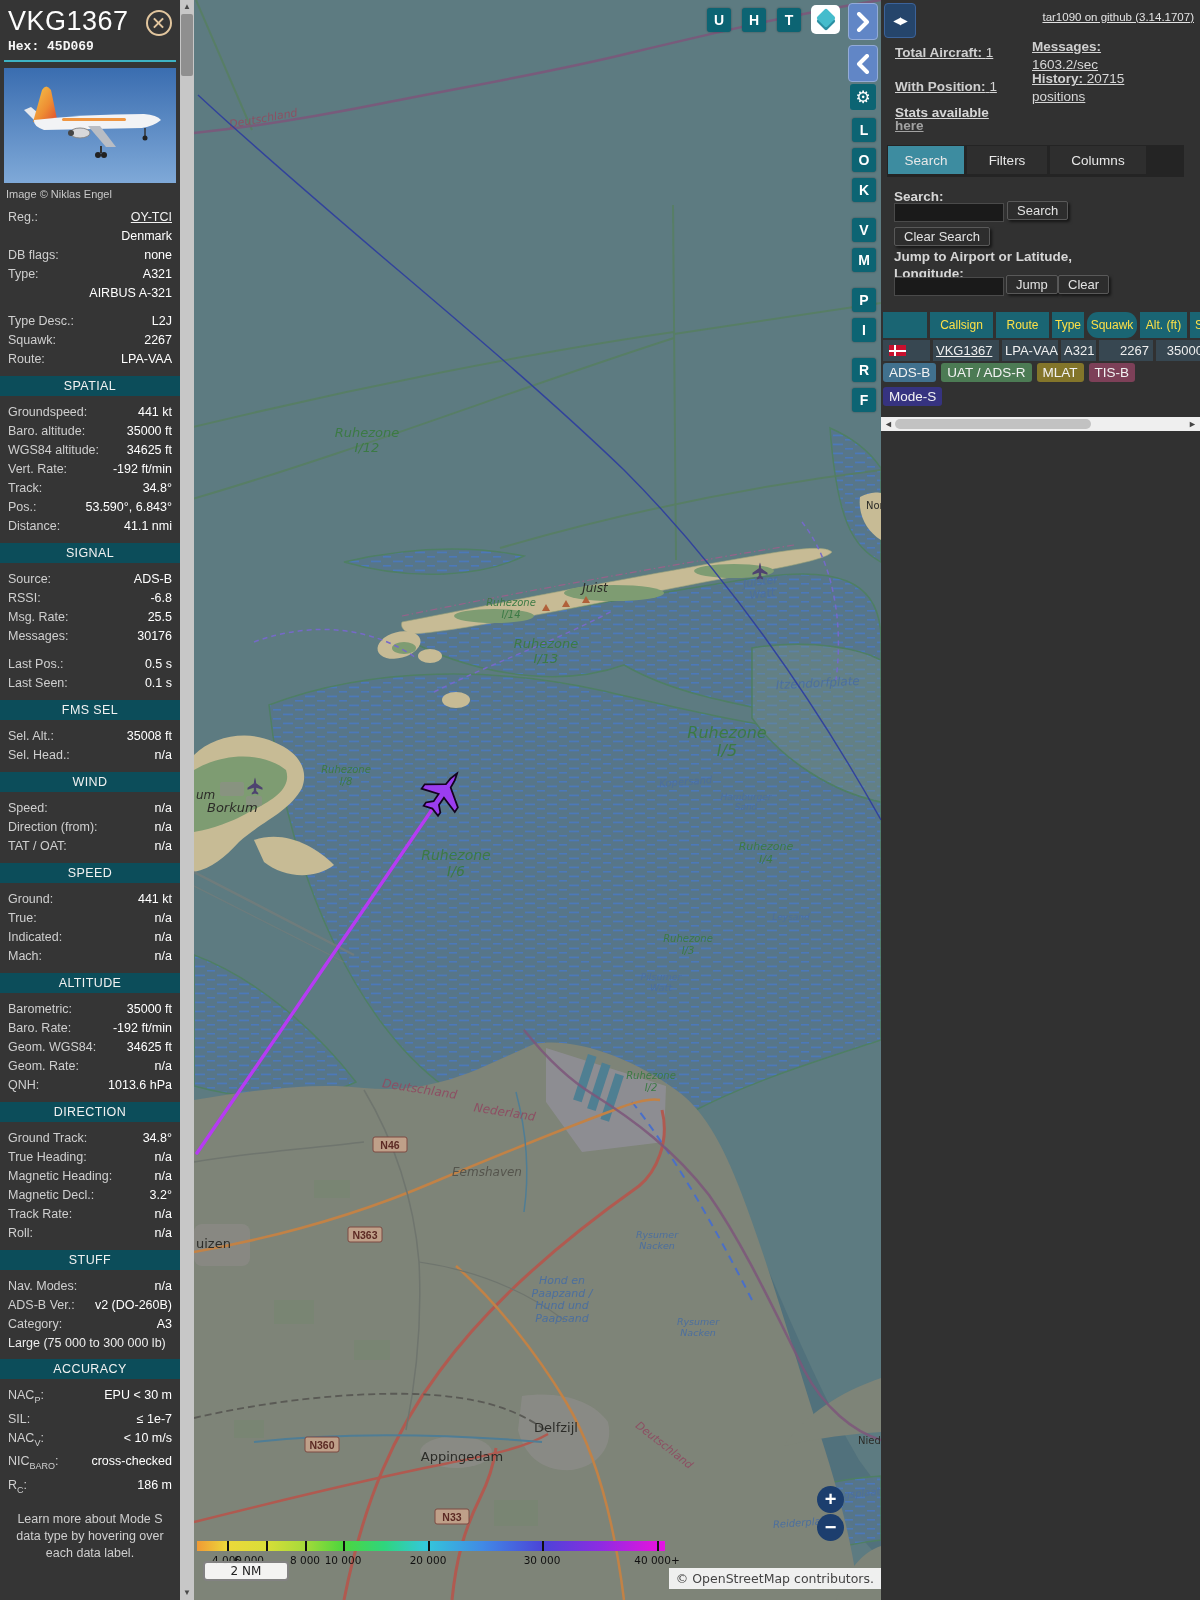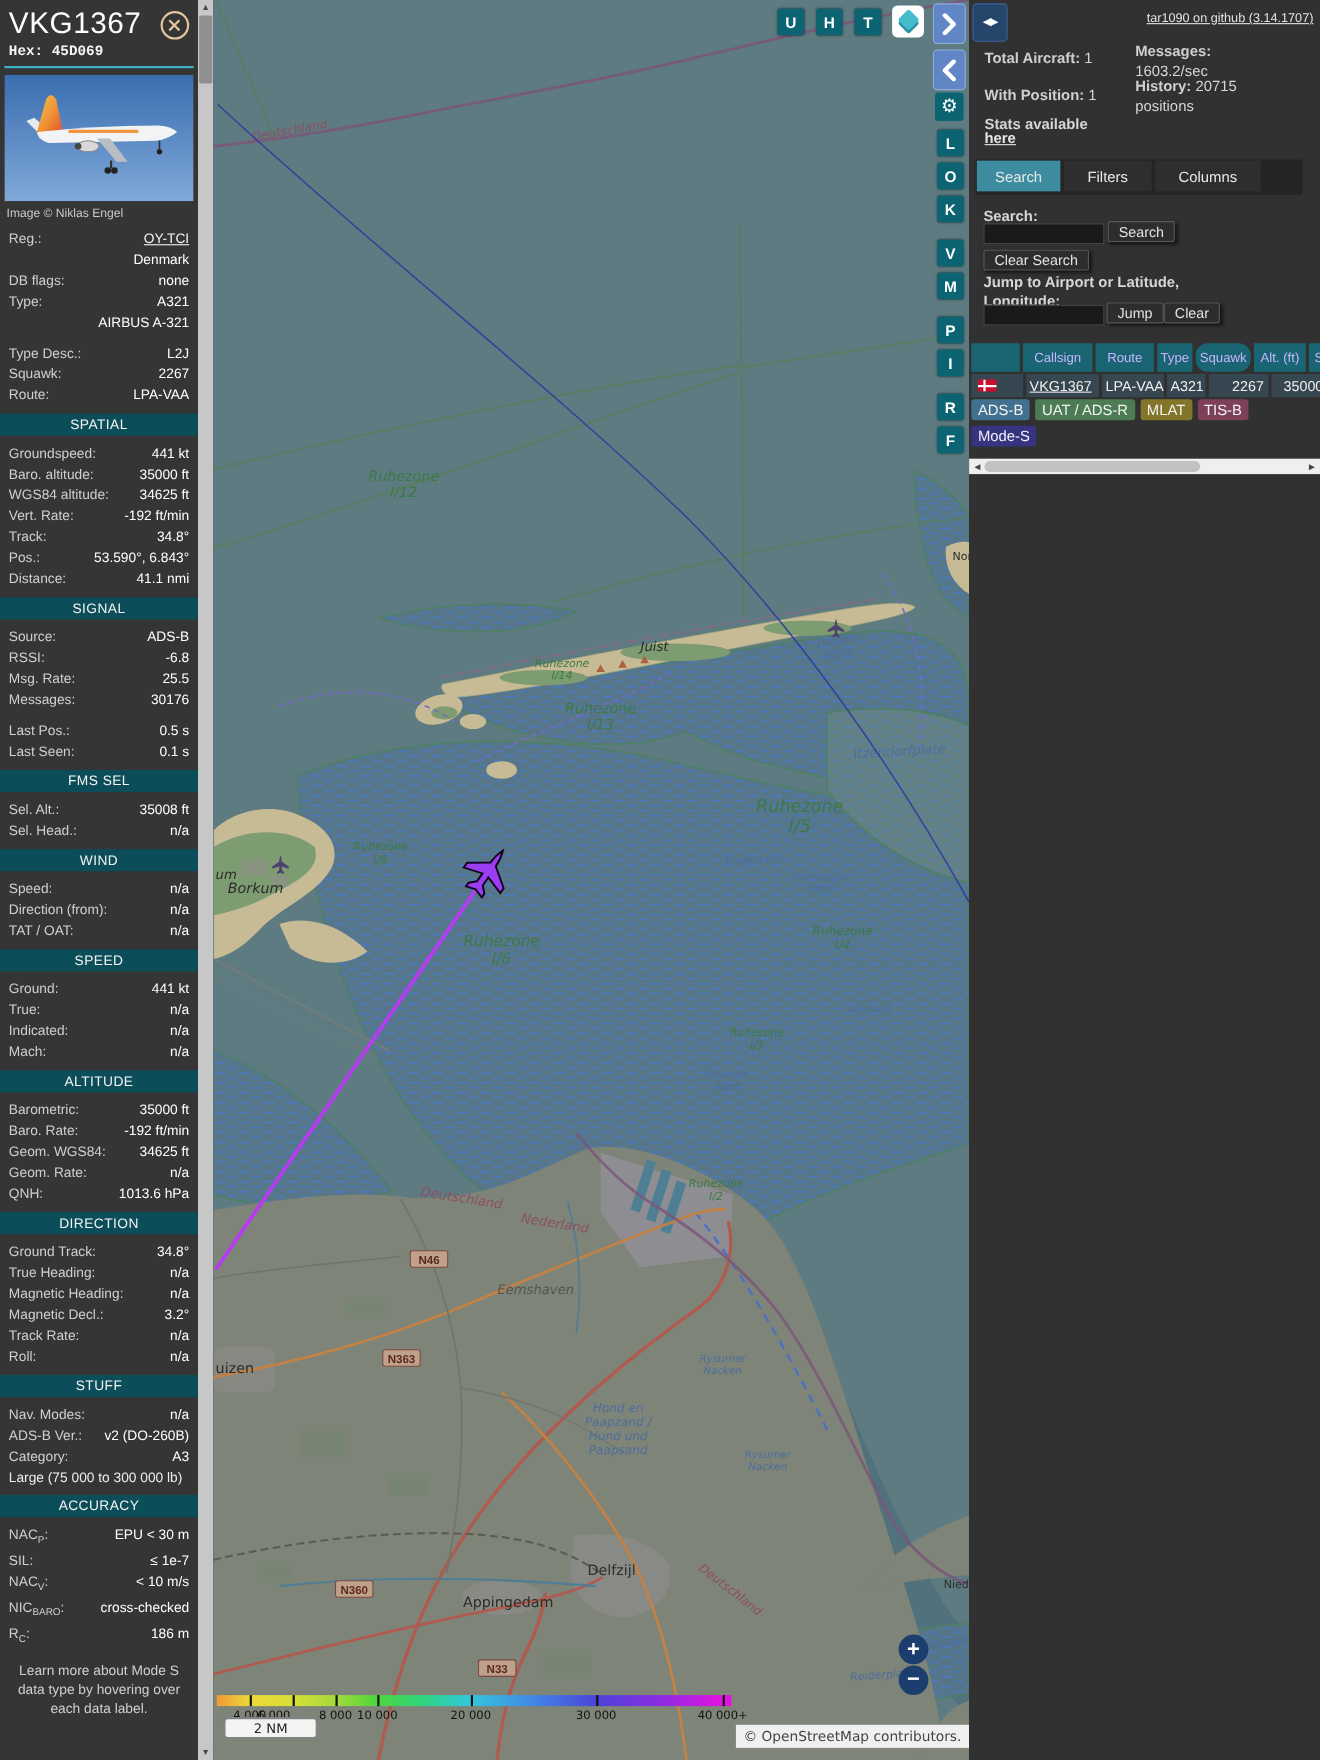--- a/index.html
+++ b/index.html
@@ -59,33 +59,33 @@
   .zoombtn{position:absolute;left:623px;width:27px;height:27px;border-radius:50%;background:#1c3e6e;color:#fff;font-size:20px;
     font-weight:bold;display:flex;align-items:center;justify-content:center;cursor:pointer;}
   #attrib{position:absolute;right:0;top:1568px;background:rgba(255,255,255,.88);padding:3px 7px;font-size:12.5px;color:#444;
     font-family:"DejaVu Sans",sans-serif;}
 
   
   #panel{position:absolute;left:881px;top:0;width:319px;height:1600px;background:#313131;color:#ddd;overflow:hidden;}
   #expander{position:absolute;left:3px;top:3px;width:30px;height:33px;background:#25456b;border:1px solid #3c639a;border-radius:4px;
     color:#fff;font-size:10px;display:flex;align-items:center;justify-content:center;letter-spacing:-1px;cursor:pointer;font-family:"DejaVu Sans",sans-serif;}
   .p-link{position:absolute;right:6px;top:11px;font-size:11.5px;color:#e3e3e3;text-decoration:underline;cursor:pointer;}
-  .p-stat{position:absolute;font-size:13.5px;color:#d6d6d6;line-height:1.3;}
+  .p-stat{position:absolute;font-size:13.5px;color:#d6d6d6;line-height:1.3;text-decoration:underline;}
   .p-stat .b{font-weight:bold;color:#cfcfcf;}
-  .here-link{position:absolute;left:14px;top:118px;font-size:13.5px;font-weight:bold;color:#e5e5e5;text-decoration:underline;cursor:pointer;}
+  .here-link{position:absolute;left:14px;top:118px;font-size:13.5px;font-weight:bold;color:#a3a3a3;text-decoration:underline;cursor:pointer;}
   #tabbar{position:absolute;left:6px;top:145px;right:16px;height:30px;background:#242424;display:flex;gap:3px;padding:1px;}
   .tab{height:28px;display:flex;align-items:center;justify-content:center;font-size:13.5px;color:#e8e8e8;background:#2e2e2e;cursor:pointer;}
   .tab.active{background:#3d8ca0;}
   .p-label{position:absolute;font-size:13.5px;font-weight:bold;color:#d6d6d6;}
   .pinput{position:absolute;width:102px;height:17px;background:#1a1a1a;border:1px solid #4a4a4a;color:#eee;font-size:12px;padding:0 3px;}
   .pbtn{position:absolute;background:#2d2d2d;border:1px solid #595959;border-radius:2px;color:#e2e2e2;font-size:13px;
     padding:1px 9px;box-shadow:2px 2px 3px rgba(0,0,0,.55);cursor:pointer;white-space:nowrap;}
   #actable{position:absolute;left:2px;top:312px;width:330px;}
   .trow{display:flex;gap:3px;margin-bottom:2px;}
-  .hcell{background:#1a6573;color:#c4b5fd;font-size:12px;height:26px;display:flex;align-items:center;justify-content:center;}
+  .hcell{background:#1a6573;color:#fde047;font-size:12px;height:26px;display:flex;align-items:center;justify-content:center;}
   .dcell{background:#374751;color:#efefef;font-size:13px;height:21px;display:flex;align-items:center;padding:0;}
   .dcell.r{justify-content:flex-end;padding-right:4px;}
   .dcell.l{padding-left:3px;}
   .dcell .cs{text-decoration:underline;cursor:pointer;}
   .dkflag{position:relative;width:17px;height:11px;background:#c8102e;margin-left:3px;overflow:hidden;}
   .dkflag::before{content:"";position:absolute;left:0;top:4.5px;width:17px;height:2px;background:#fff;}
   .dkflag::after{content:"";position:absolute;left:5px;top:0;width:2px;height:11px;background:#fff;}
   #badges{position:absolute;left:2px;top:363px;width:260px;display:flex;flex-wrap:wrap;gap:5px;}
   .badge{padding:2px 6px;border-radius:3px;font-size:13.5px;color:#f2f2f2;white-space:nowrap;}
   #hscroll{position:absolute;left:0;right:0;top:417px;height:14px;background:#efefef;}

